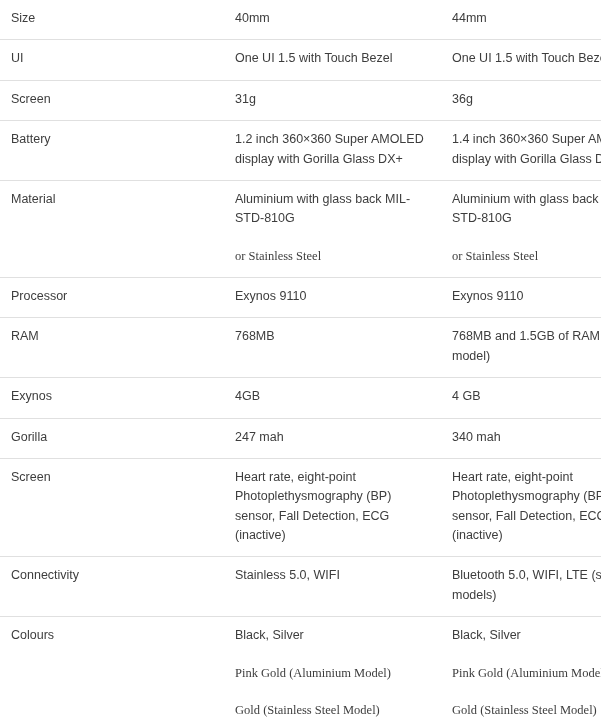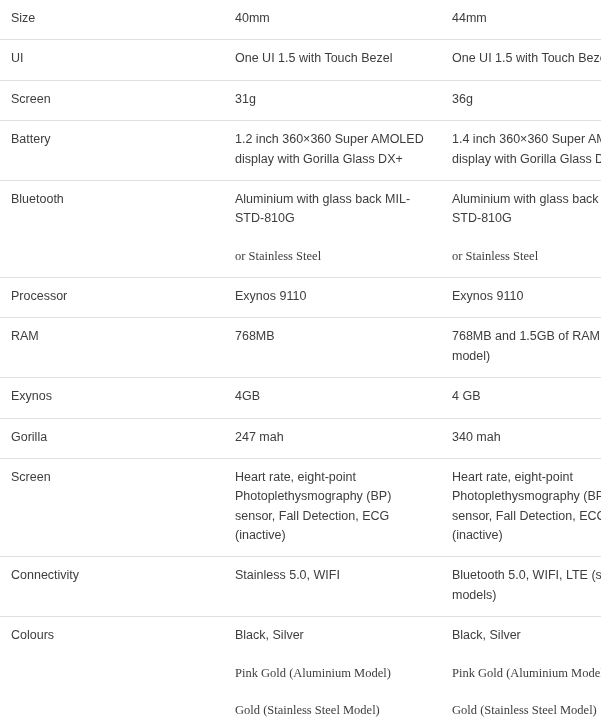--- a/index.html
+++ b/index.html
@@ -92,21 +92,21 @@
             <p>1.2 inch 360×360 Super AMOLED display with Gorilla Glass DX+</p>
           </div>
         </td>
         <td class="col-v2">
           <div class="cell-lines">
             <p>1.4 inch 360×360 Super AMOLED display with Gorilla Glass DX+</p>
           </div>
         </td>
       </tr>
       <tr>
-        <td class="col-label">Bluetooth</td>
+        <td class="col-label">Material</td>
         <td class="col-v1">
           <div class="cell-lines">
             <p>Aluminium with glass back MIL-STD-810G</p>
             <p>or Stainless Steel</p>
           </div>
         </td>
         <td class="col-v2">
           <div class="cell-lines">
             <p>Aluminium with glass back MIL-STD-810G</p>
             <p>or Stainless Steel</p>

